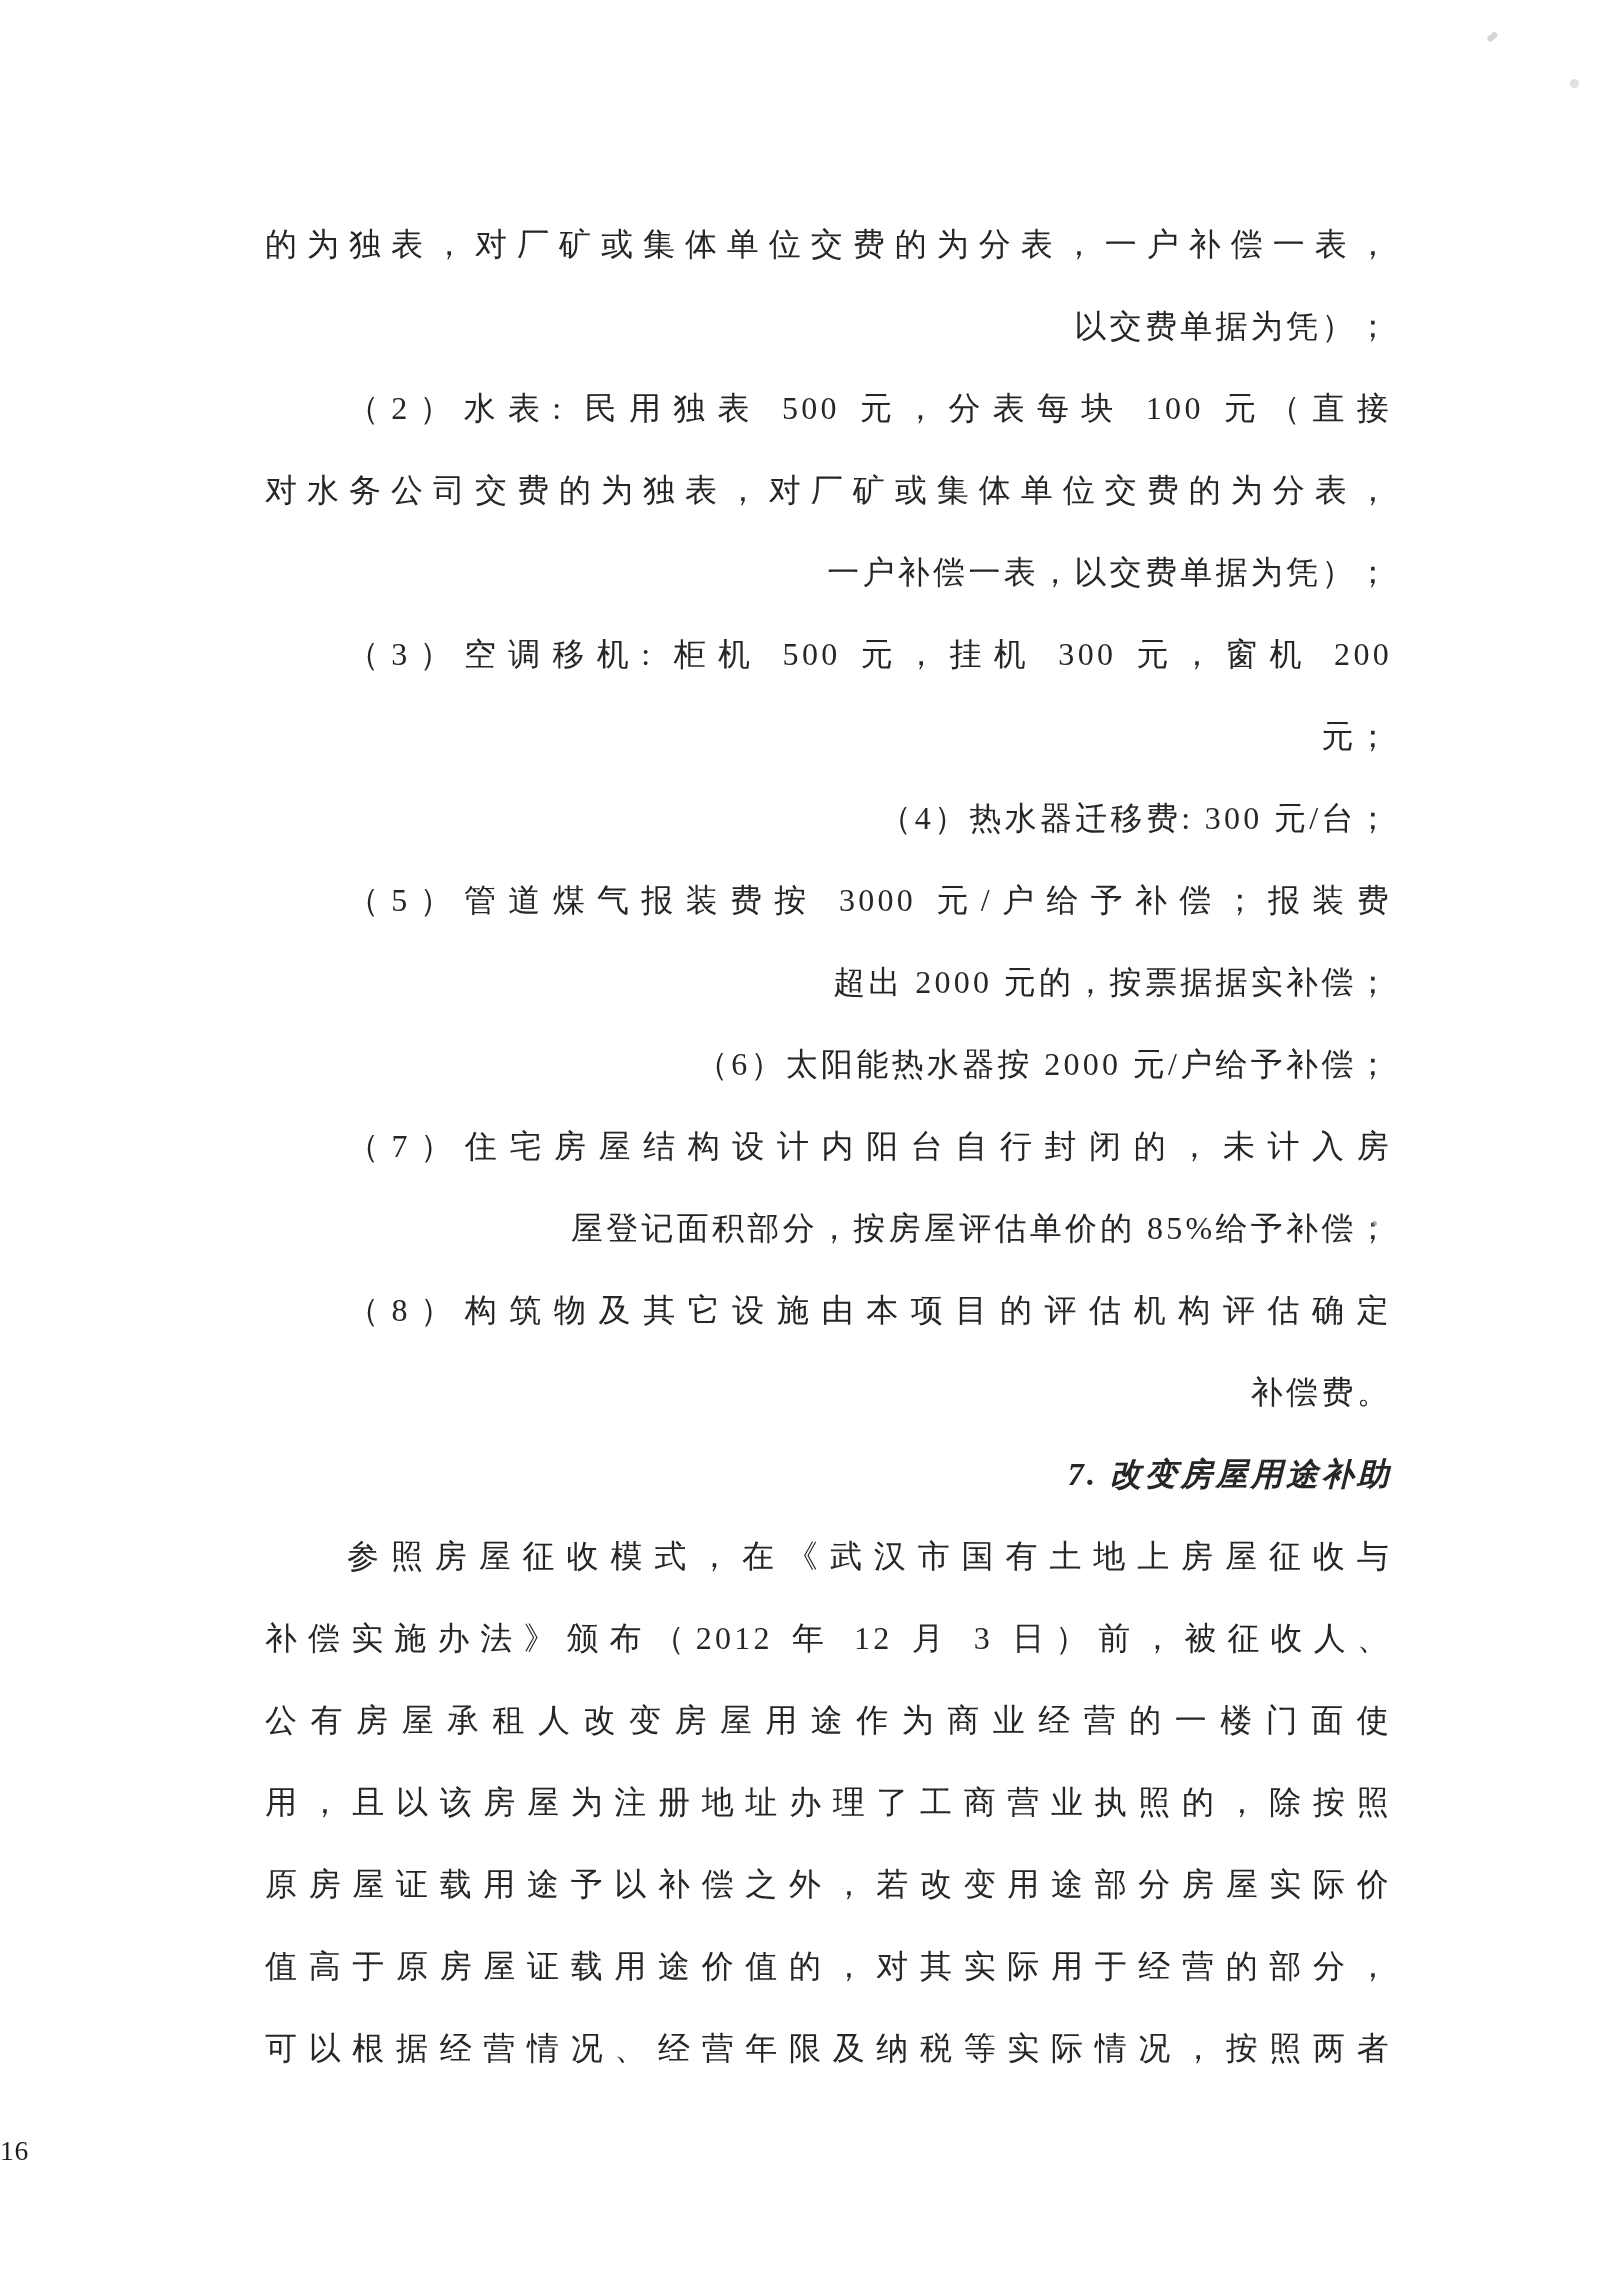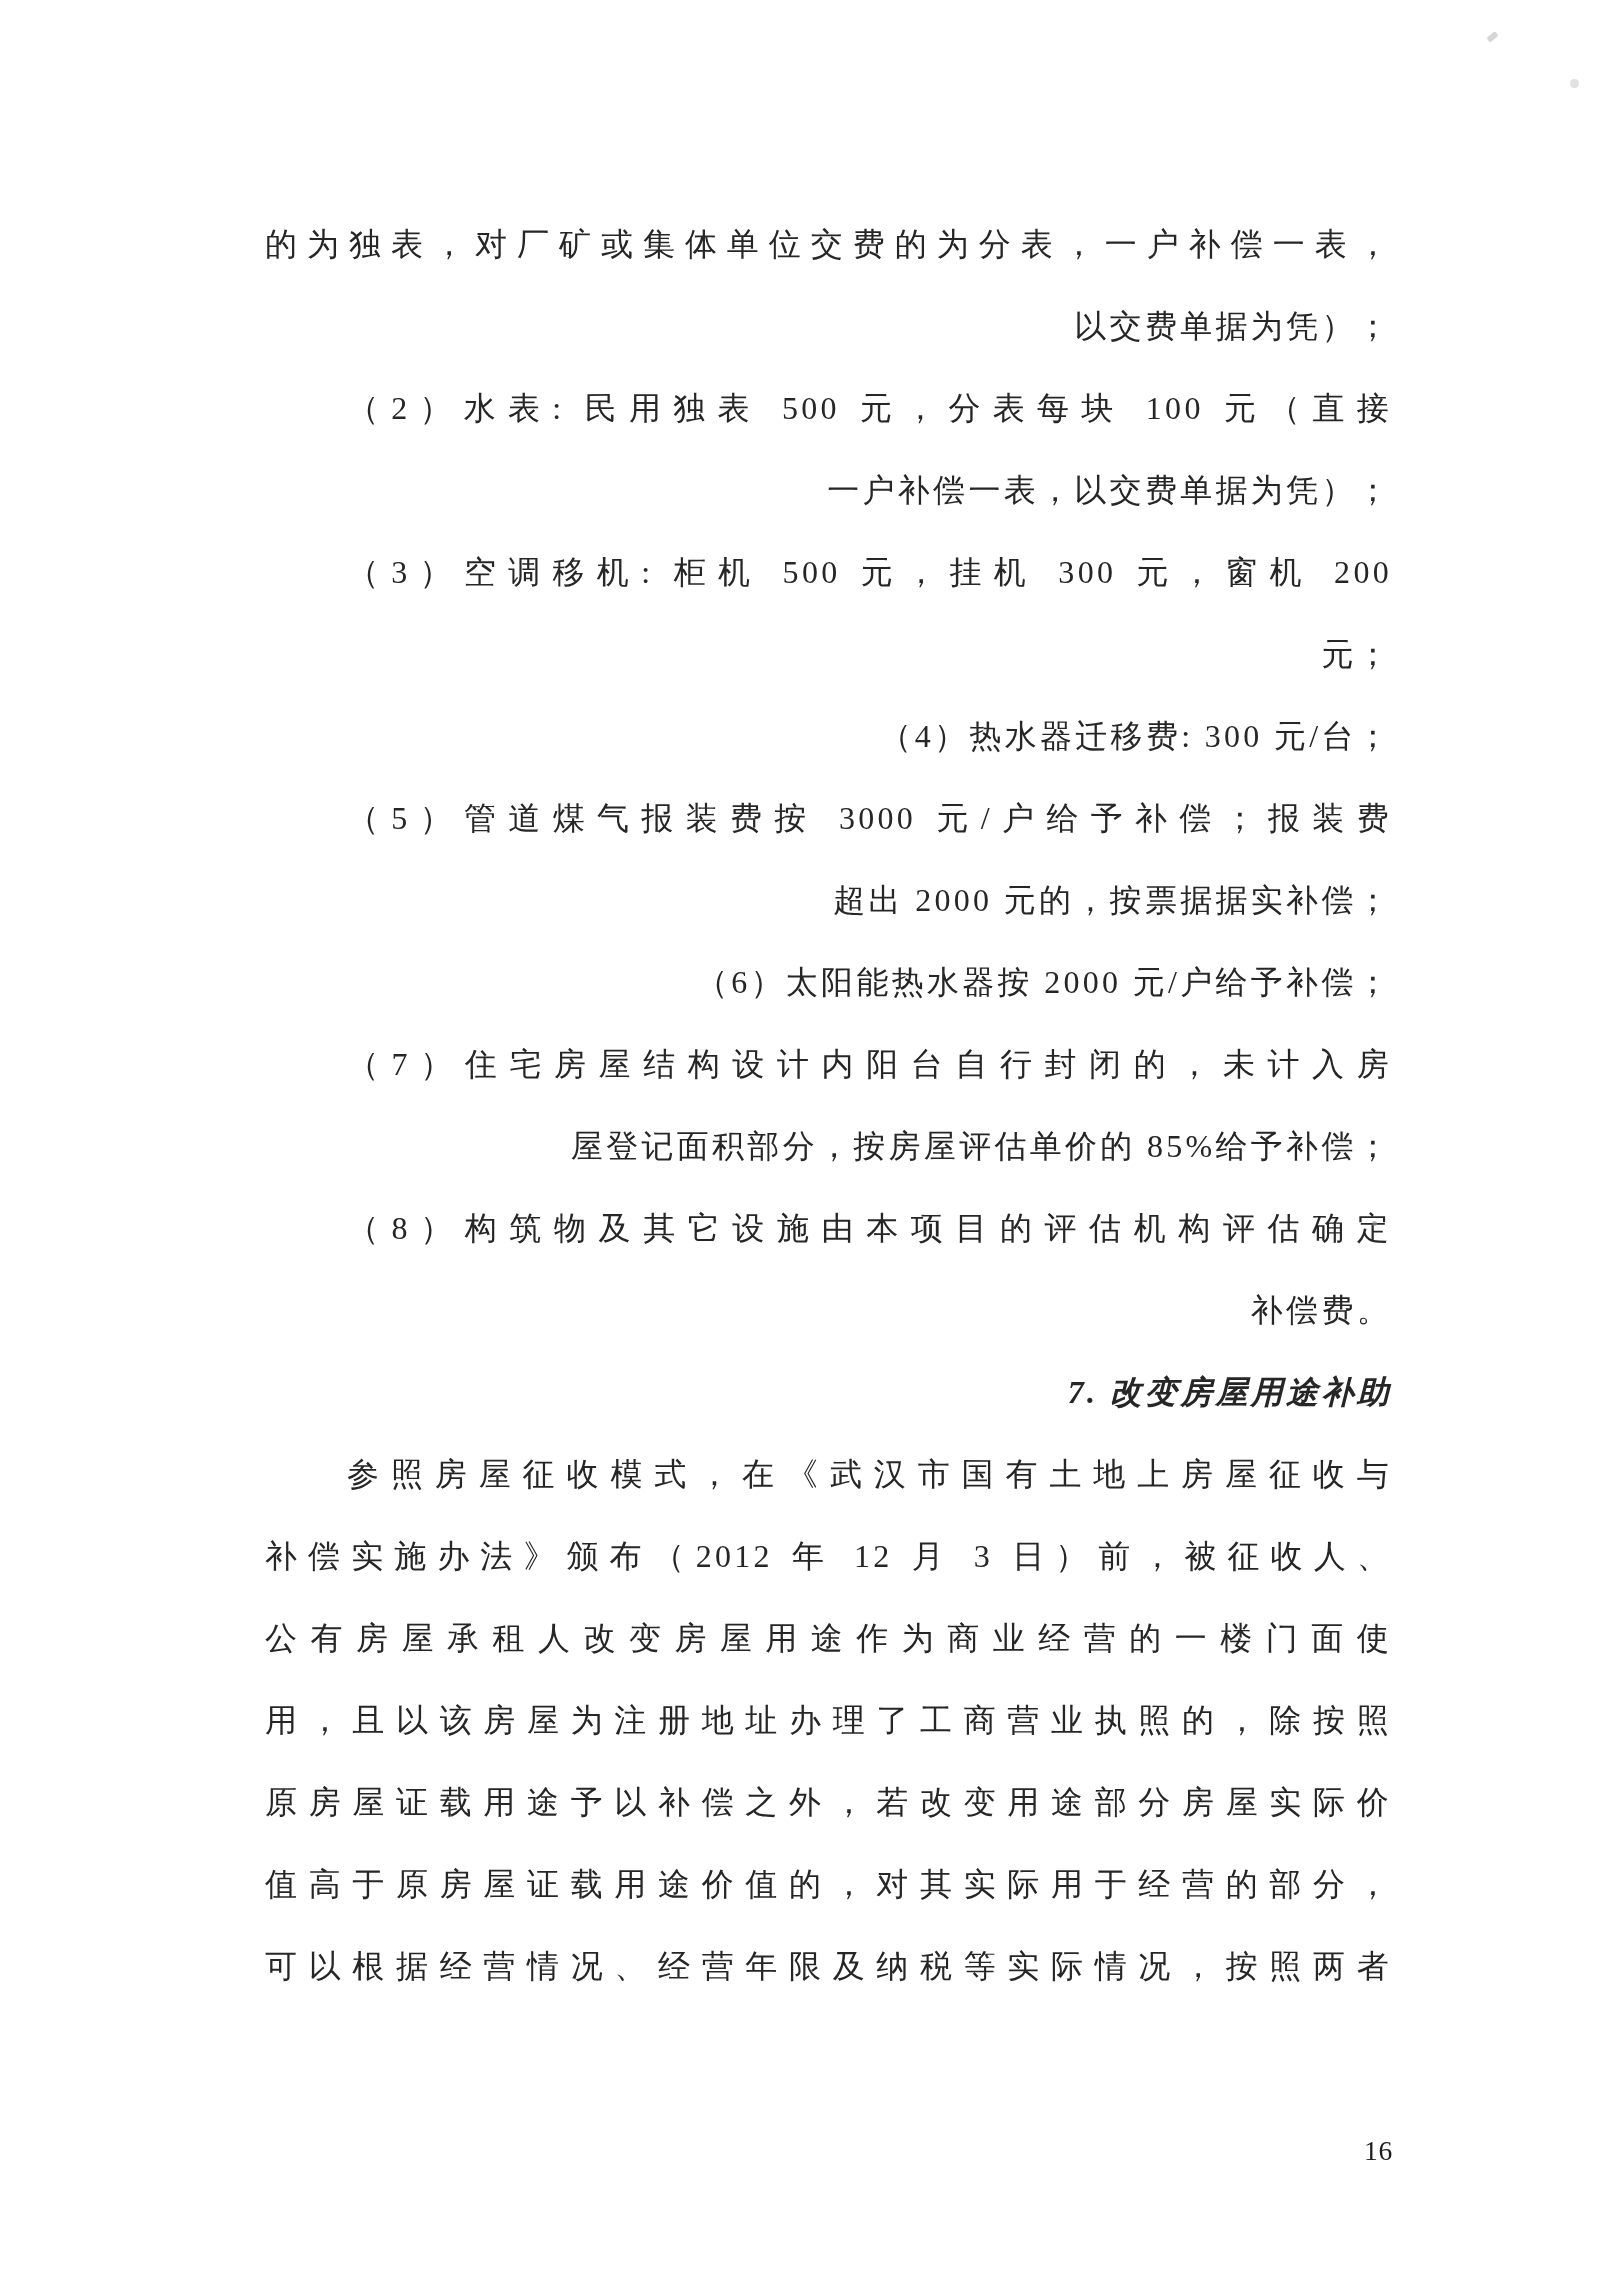--- a/index.html
+++ b/index.html
@@ -39,23 +39,23 @@
   .line.fill{
     white-space:normal;
     text-align:justify;
     text-align-last:justify;
   }
   .line.indent{ text-indent:82px; }
   .line.bold{ font-weight:bold;font-style:italic; }
   .page-number{
     position:absolute;
     top:2135px;
-    left:16px;
+    left:0;
     width:1377px;
-    text-align:right;
+    text-align:left;
     color:#1d1d1d;
     font-size:27.5px;
     letter-spacing:0.7px;
   }
   .speck{ position:absolute; border-radius:50%; }
   .speck-1{
     left:1487px;top:34px;width:10.5px;height:5.9px;
     background:var(--speck);opacity:.55;
     transform:rotate(-40deg);border-radius:2px;
   }
@@ -70,20 +70,21 @@
 </style>
 </head>
 <body>
 
 <div class="page">
 
   <div class="text-block">
       <div class="line fill">的为独表，对厂矿或集体单位交费的为分表，一户补偿一表，</div>
       <div class="line">以交费单据为凭）；</div>
       <div class="line indent fill">（2）水表: 民用独表 500 元，分表每块 100 元（直接</div>
+      <div class="line fill">对水务公司交费的为独表，对厂矿或集体单位交费的为分表，</div>
       <div class="line">一户补偿一表，以交费单据为凭）；</div>
       <div class="line indent fill">（3）空调移机: 柜机 500 元，挂机 300 元，窗机 200</div>
       <div class="line">元；</div>
       <div class="line indent">（4）热水器迁移费: 300 元/台；</div>
       <div class="line indent fill">（5）管道煤气报装费按 3000 元/户给予补偿；报装费</div>
       <div class="line">超出 2000 元的，按票据据实补偿；</div>
       <div class="line indent">（6）太阳能热水器按 2000 元/户给予补偿；</div>
       <div class="line indent fill">（7）住宅房屋结构设计内阳台自行封闭的，未计入房</div>
       <div class="line">屋登记面积部分，按房屋评估单价的 85%给予补偿；</div>
       <div class="line indent fill">（8）构筑物及其它设施由本项目的评估机构评估确定</div>

